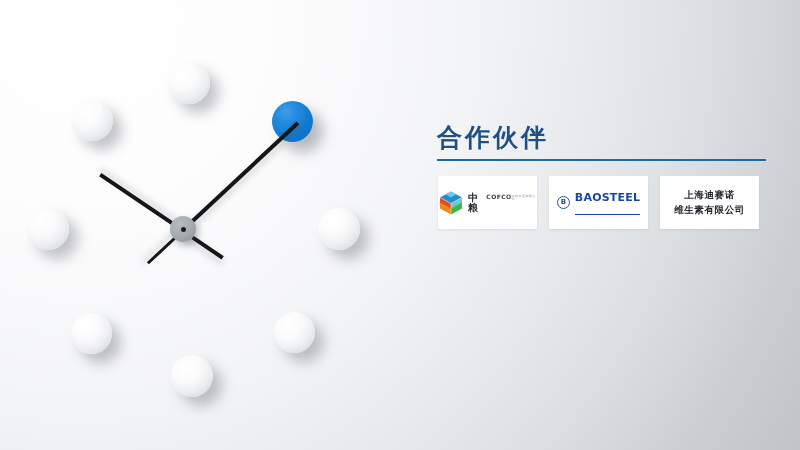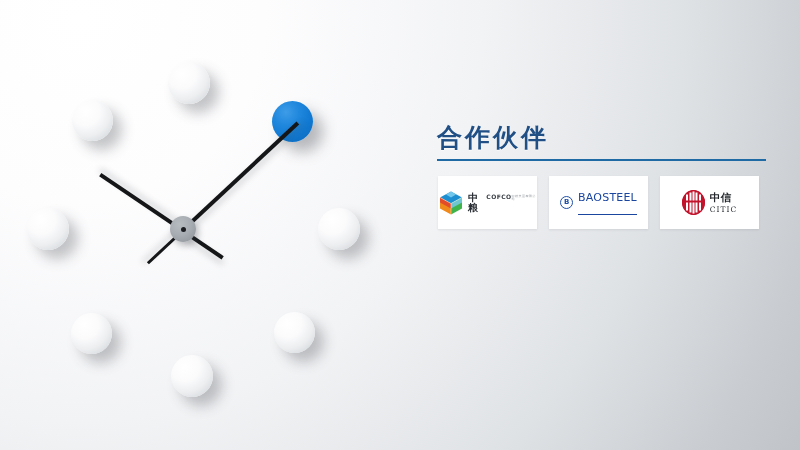--- a/index.html
+++ b/index.html
@@ -96,21 +96,21 @@
 
   
   .bs-mark {
     width:13px; height:13px; border-radius:50%;
     border:1.4px solid #1f4fa8;
     display:flex; align-items:center; justify-content:center;
     flex:0 0 auto;
   }
   .bs-mark span { font-size:7px; font-weight:700; color:#1f4fa8; line-height:1; }
   .bs-word {
-    font-size:11px; font-weight:400; color:#1b46a0;
+    font-size:11px; font-weight:700; color:#1b46a0;
     letter-spacing:0.2px;
     border-bottom:1.4px solid #1b46a0;
     padding-bottom:10px;
   }
 
   
   .desano {
     text-align:center;
     font-size:9.5px;
     font-weight:700;
@@ -203,38 +203,23 @@
 
     <div class="logo-card">
       <div class="logo-inner" style="gap:5px;">
         <div class="bs-mark">
           <span>B</span>
         </div>
         <div class="bs-word">BAOSTEEL</div>
       </div>
     </div>
 
-
-
     <div class="logo-card">
-      <div class="logo-inner" style="gap:5px;">
-        <div class="citic-mark">
-          <svg width="23" height="25" viewBox="0 0 46 50" aria-hidden="true">
-            <ellipse cx="23" cy="25" rx="23" ry="25" fill="#c2132c"></ellipse>
-            <rect x="8" y="9" width="4" height="32" fill="#ffffff"></rect>
-            <rect x="15" y="5" width="4" height="40" fill="#ffffff"></rect>
-            <rect x="21" y="3" width="4" height="44" fill="#ffffff"></rect>
-            <rect x="27" y="5" width="4" height="40" fill="#ffffff"></rect>
-            <rect x="34" y="9" width="4" height="32" fill="#ffffff"></rect>
-            <rect x="2" y="21" width="42" height="4" fill="#c2132c"></rect>
-            <rect x="0" y="19" width="8" height="9" fill="#c2132c"></rect>
-            <rect x="38" y="19" width="8" height="9" fill="#c2132c"></rect>
-          </svg>
-        </div>
-        <div class="citic-text">
-          <div class="citic-cn">中信</div>
-          <div class="citic-en">CITIC</div>
-        </div>
+      <div class="desano">
+        <div>上海迪赛诺</div>
+        <div>维生素有限公司</div>
       </div>
     </div>
 
+
+
   </div>
 </div>
 
 </body></html>

